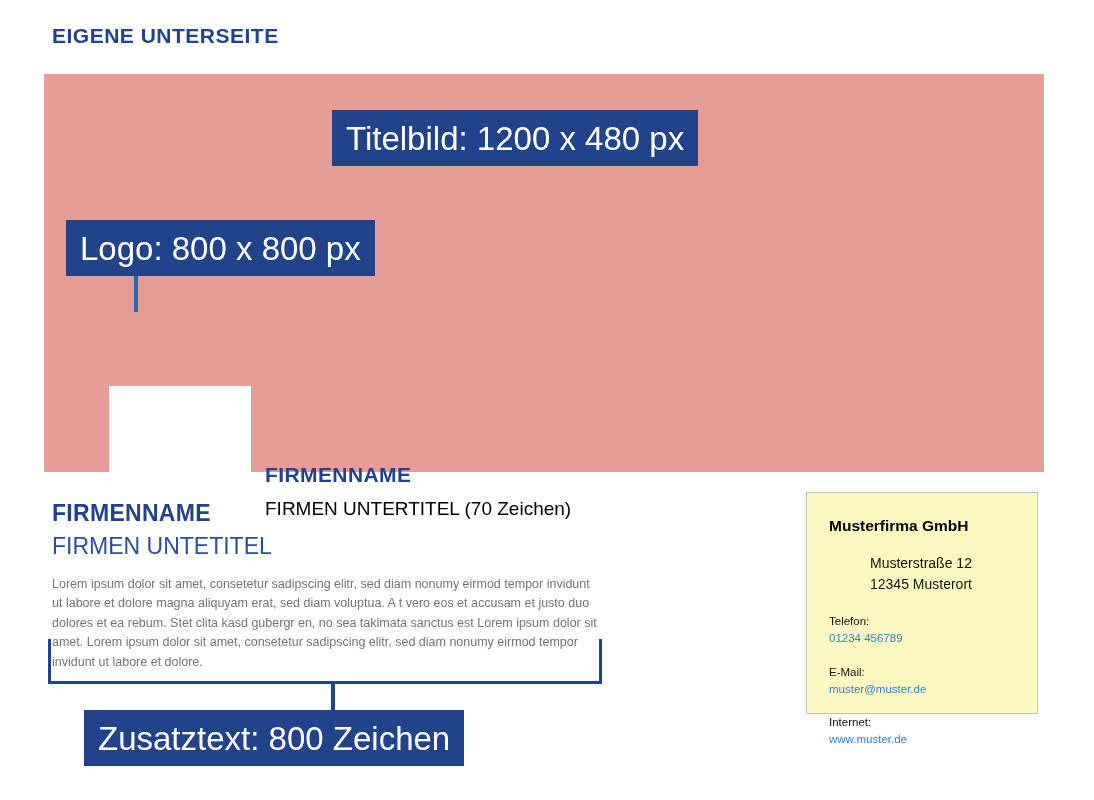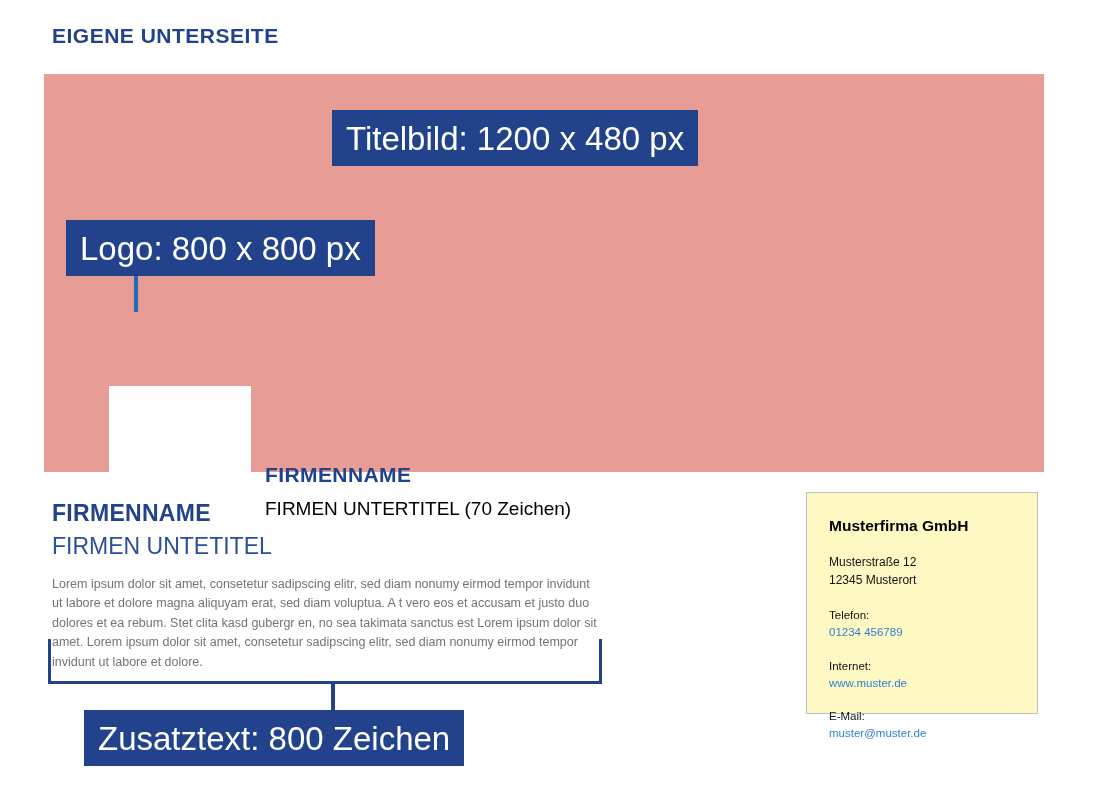--- a/index.html
+++ b/index.html
@@ -173,24 +173,25 @@
     box-sizing: border-box;
     padding: 24px 22px 0 22px;
   }
   .contact-title {
     font-size: 15.5px;
     font-weight: bold;
     color: #000000;
     margin-bottom: 18px;
   }
   .contact-addr {
-    font-size: 12px;
+    font-size: 14px;
     color: #111111;
     line-height: 1.5;
     margin-bottom: 18px;
+    margin-left: 41px;
   }
   .contact-group {
     margin-bottom: 16px;
   }
   .contact-label {
     font-size: 11.5px;
     color: #111111;
     line-height: 1.5;
   }
   .contact-value {
@@ -228,22 +229,22 @@
     <div class="contact-title">Musterfirma GmbH</div>
     <div class="contact-addr">
       <div>Musterstraße 12</div>
       <div>12345 Musterort</div>
     </div>
     <div class="contact-group">
       <div class="contact-label">Telefon:</div>
       <div class="contact-value">01234 456789</div>
     </div>
     <div class="contact-group">
+      <div class="contact-label">E-Mail:</div>
+      <div class="contact-value">muster@muster.de</div>
+    </div>
+    <div class="contact-group">
       <div class="contact-label">Internet:</div>
       <div class="contact-value">www.muster.de</div>
     </div>
-    <div class="contact-group">
-      <div class="contact-label">E-Mail:</div>
-      <div class="contact-value">muster@muster.de</div>
-    </div>
   </div>
 
 </div>
 
 </body></html>

